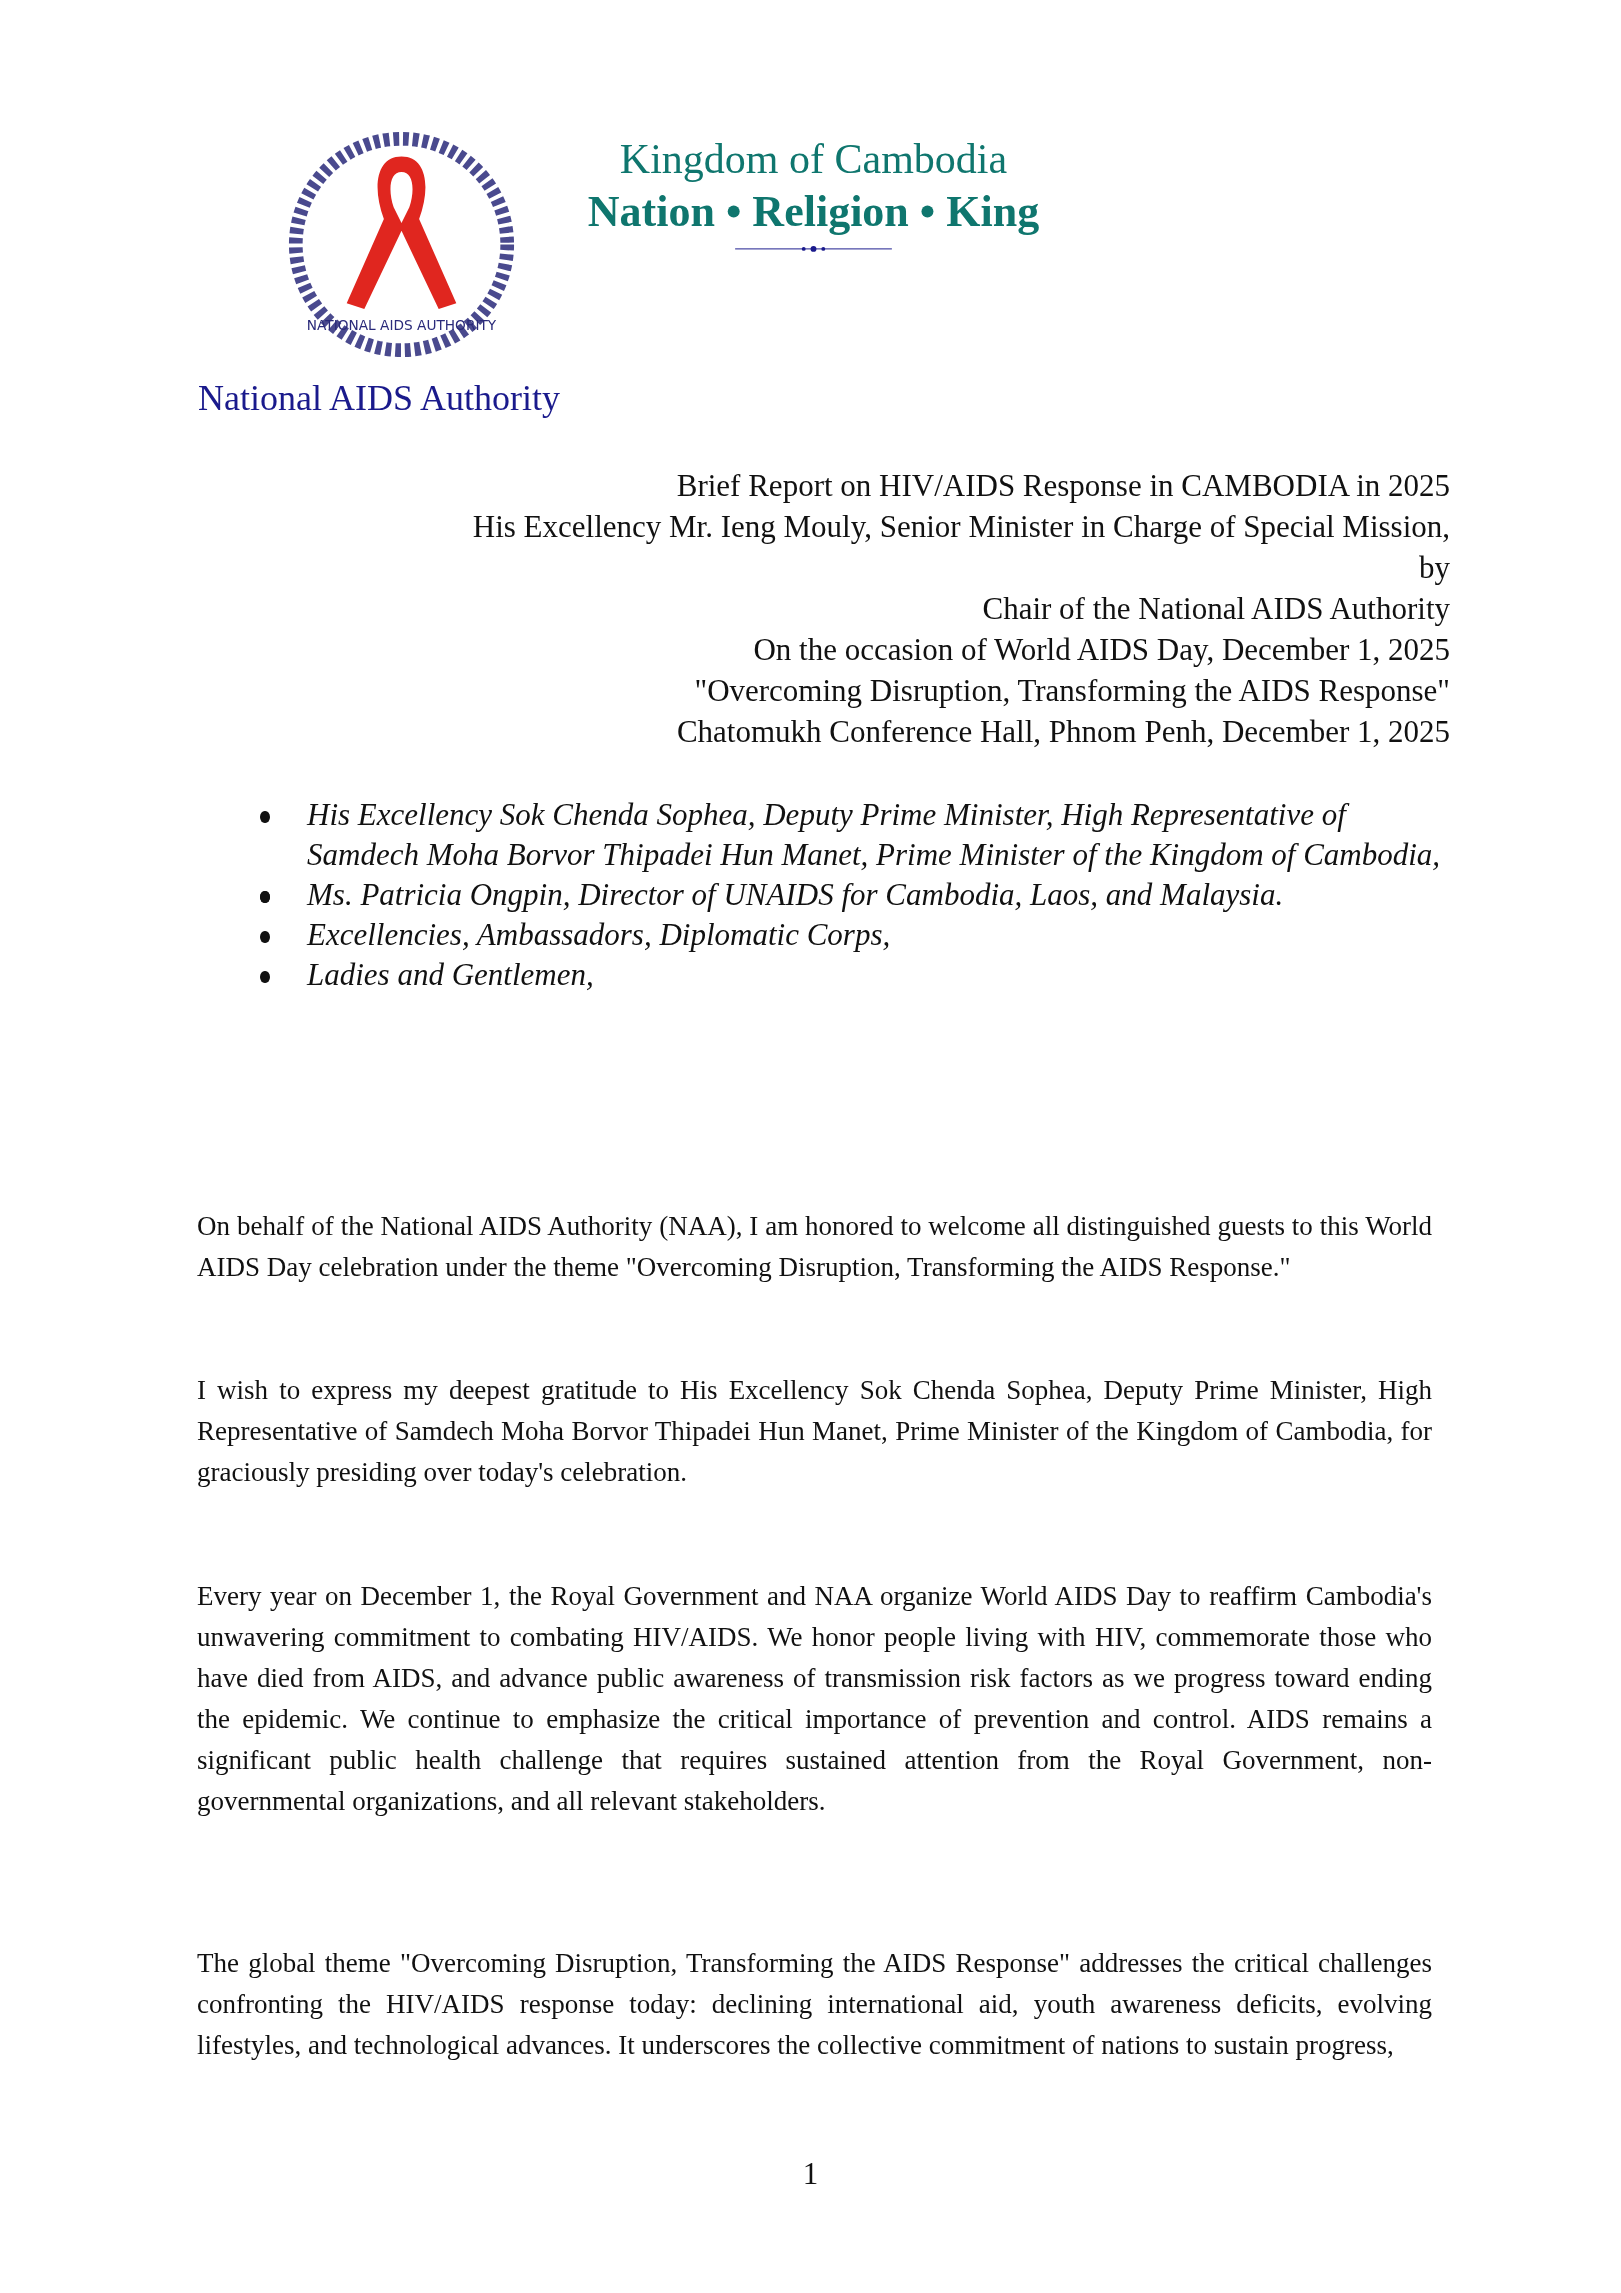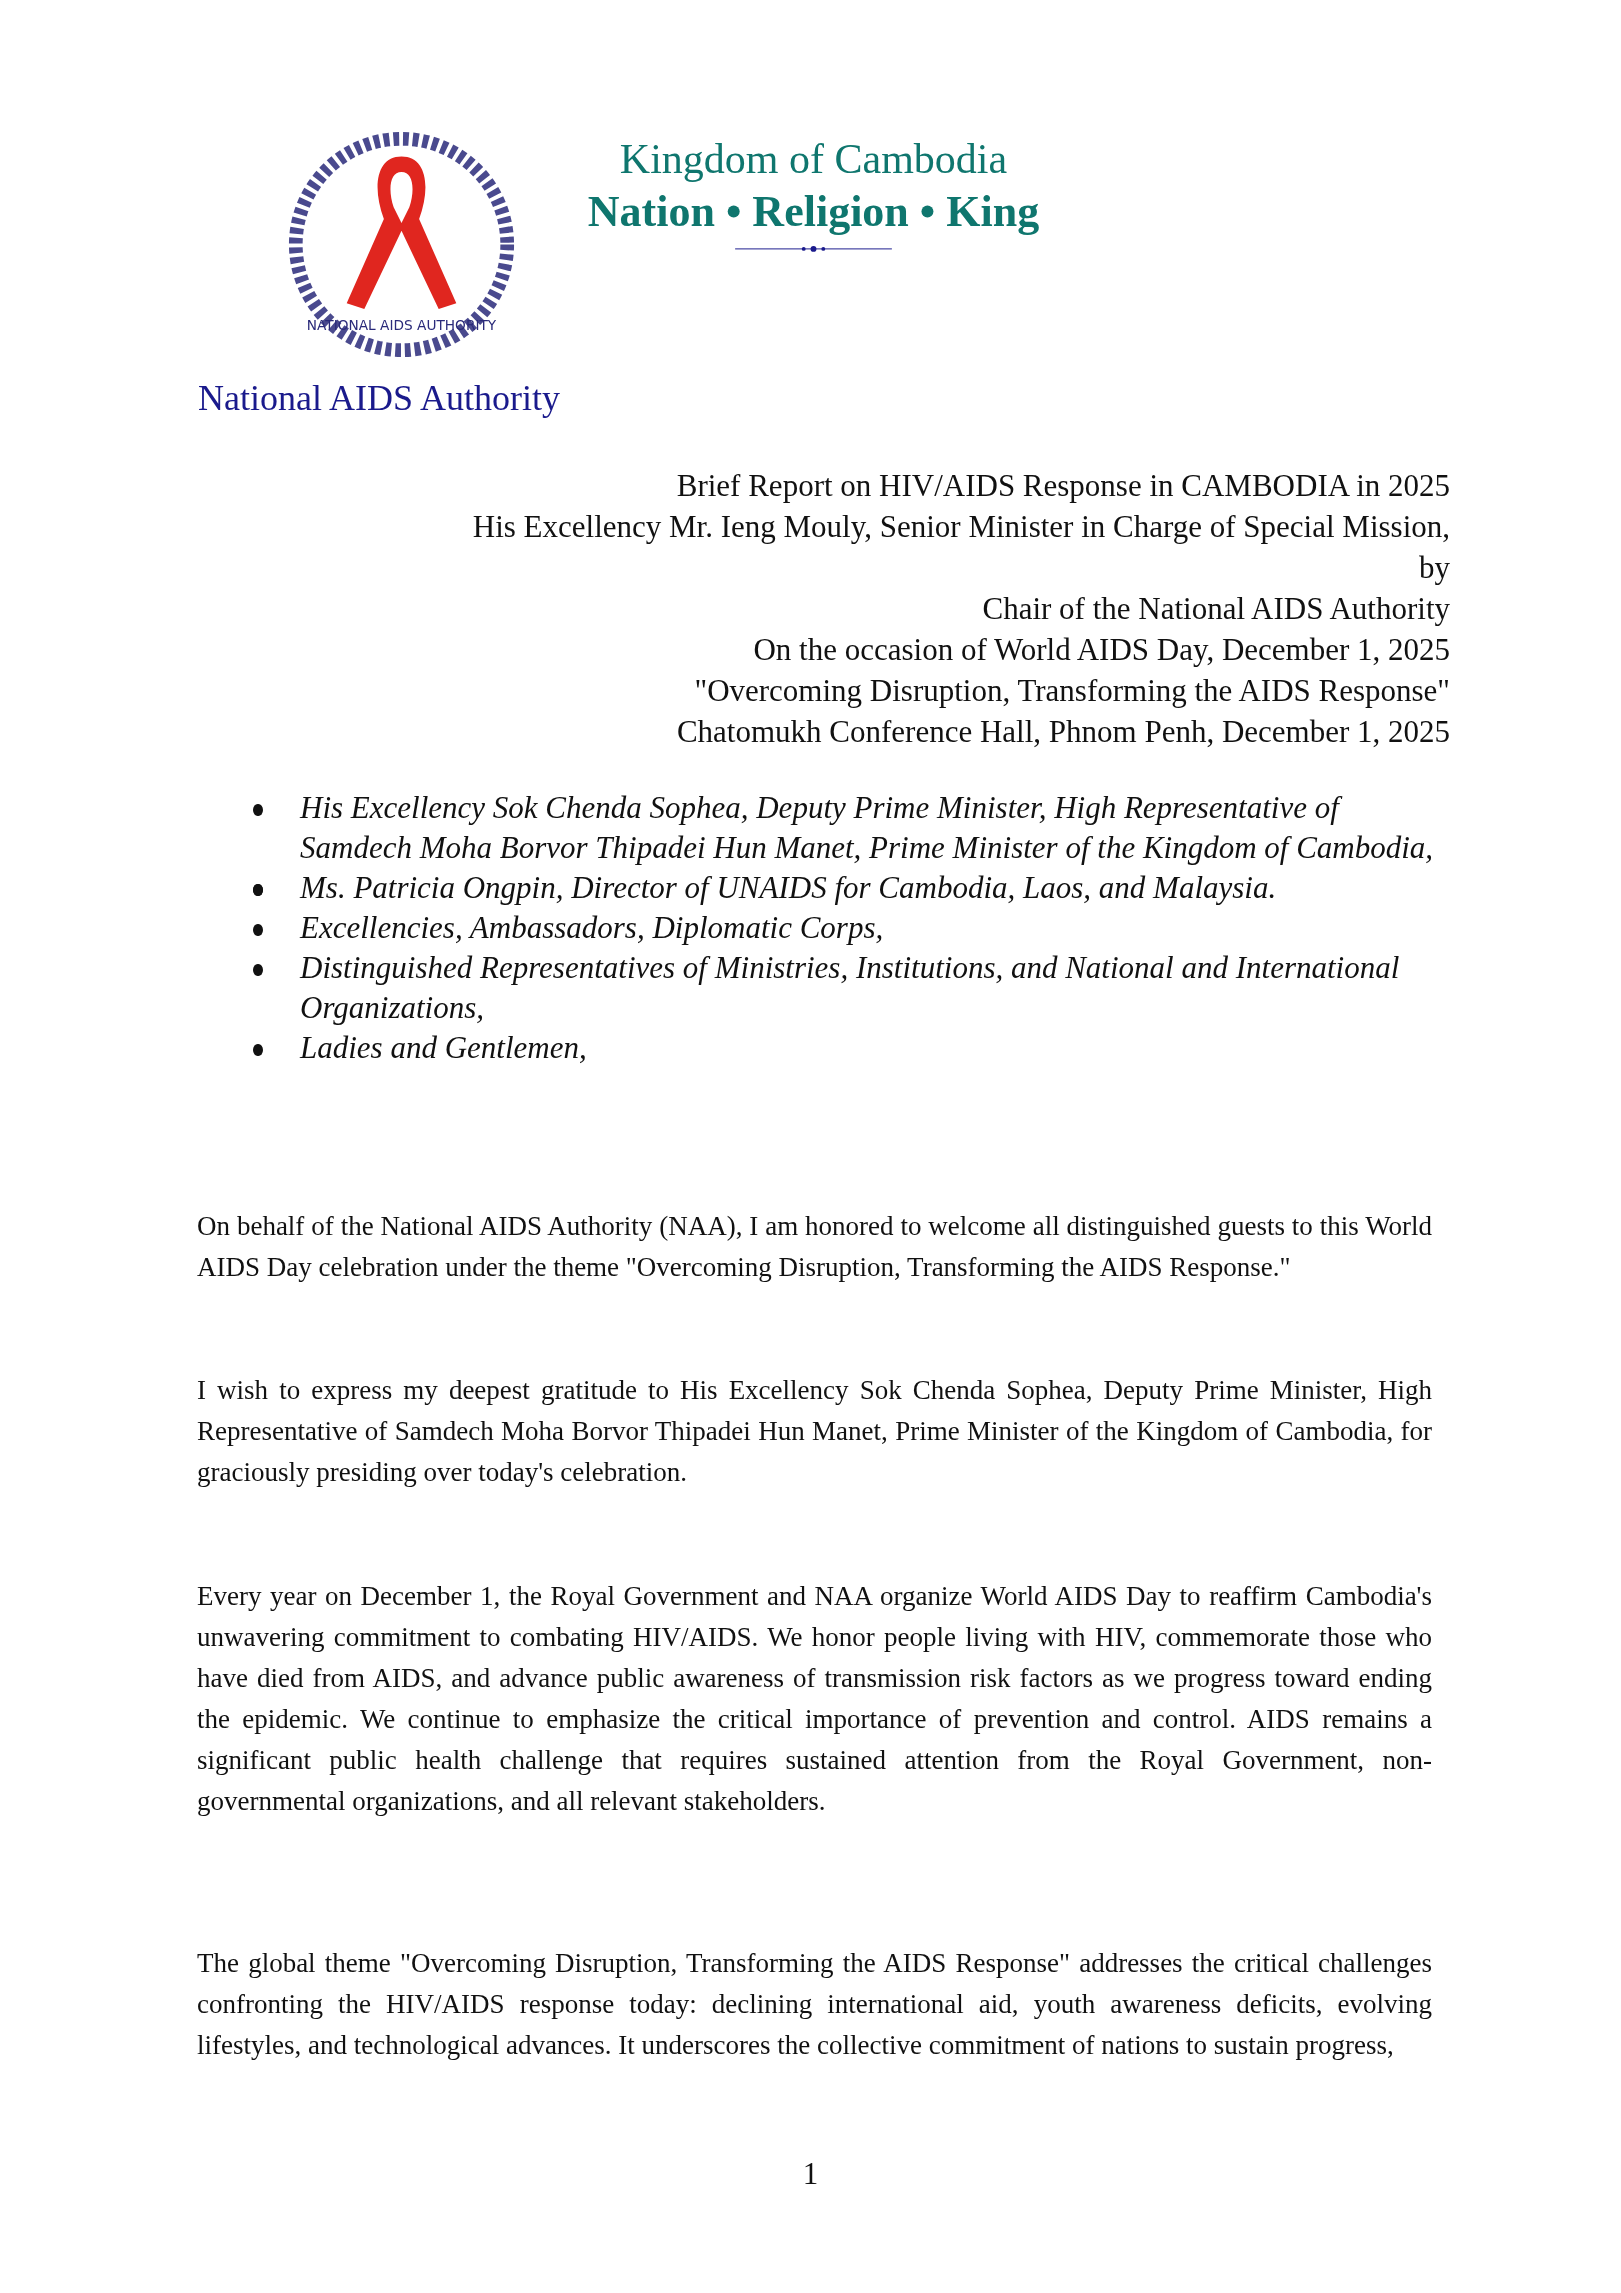--- a/index.html
+++ b/index.html
@@ -6,21 +6,21 @@
   body { width: 1621px; height: 2294px; position: relative; overflow: hidden;
          font-family: "Liberation Serif", "DejaVu Serif", serif; color: #111; }
   .logo { position: absolute; left: 286px; top: 129px; width: 231px; height: 231px; }
   .hdr { position: absolute; left: 549px; top: 132px; width: 529px; text-align: center; color: #0f766e; }
   .hdr .k { font-size: 42px; line-height: 55px; }
   .hdr .n { font-size: 44px; line-height: 49px; font-weight: bold; }
   .hdr .orn { margin: 7.8px auto 0; width: 157px; height: 9.8px; }
   .naa { position: absolute; left: 198px; top: 377px; font-size: 36px; color: #1a1a8c; }
   .title { position: absolute; left: 176px; top: 465px; width: 1274px; text-align: right;
            font-size: 31px; line-height: 41px; }
-  .bullets { position: absolute; left: 245px; top: 784px; width: 1206px; margin: 4px; padding: 0; list-style: none;
+  .bullets { position: absolute; left: 245px; top: 784px; width: 1206px; margin: 11px; padding: 0; list-style: none;
              font-style: italic; font-size: 31px; line-height: 40px; }
   .bullets li { position: relative; padding-left: 51px; }
   .bullets li .dot { position: absolute; left: 3.9px; top: 15.7px; width: 9.8px; height: 12.7px; border-radius: 50%; background: #111; }
   .body { position: absolute; left: 197px; width: 1235px; font-size: 27px; line-height: 41px; text-align: justify; }
   .p1 { top: 1179px; } .p2 { top: 1343px; } .p3 { top: 1549px; } .p4 { top: 1916px; }
   .pnum { position: absolute; left: 0; width: 1621px; top: 2156px; text-align: center; font-size: 31px; }
 </style>
 </head>
 <body>
 
@@ -55,21 +55,20 @@
   <div>On the occasion of World AIDS Day, December 1, 2025</div>
   <div>"Overcoming Disruption, Transforming the AIDS Response"</div>
   <div>Chatomukh Conference Hall, Phnom Penh, December 1, 2025</div>
 </div>
 
 <ul class="bullets">
   <li><span class="dot"></span><span>His Excellency Sok Chenda Sophea, Deputy Prime Minister, High Representative of Samdech Moha Borvor Thipadei Hun Manet, Prime Minister of the Kingdom of Cambodia,</span></li>
   <li><span class="dot"></span></li>
   <li><span class="dot"></span><span>Ms. Patricia Ongpin, Director of UNAIDS for Cambodia, Laos, and Malaysia.</span></li>
   <li><span class="dot"></span><span>Excellencies, Ambassadors, Diplomatic Corps,</span></li>
-  <li><span class="dot"></span><span>Distinguished Representatives of Ministries, Institutions, and National and International Organizations,</span></li>
   <li><span class="dot"></span><span>Ladies and Gentlemen,</span></li>
 </ul>
 
 <p class="body p1">On behalf of the National AIDS Authority (NAA), I am honored to welcome all distinguished guests to this World AIDS Day celebration under the theme "Overcoming Disruption, Transforming the AIDS Response."</p>
 <p class="body p2">I wish to express my deepest gratitude to His Excellency Sok Chenda Sophea, Deputy Prime Minister, High Representative of Samdech Moha Borvor Thipadei Hun Manet, Prime Minister of the Kingdom of Cambodia, for graciously presiding over today's celebration.</p>
 <p class="body p3">Every year on December 1, the Royal Government and NAA organize World AIDS Day to reaffirm Cambodia's unwavering commitment to combating HIV/AIDS. We honor people living with HIV, commemorate those who have died from AIDS, and advance public awareness of transmission risk factors as we progress toward ending the epidemic. We continue to emphasize the critical importance of prevention and control. AIDS remains a significant public health challenge that requires sustained attention from the Royal Government, non-governmental organizations, and all relevant stakeholders.</p>
 <p class="body p4">The global theme "Overcoming Disruption, Transforming the AIDS Response" addresses the critical challenges confronting the HIV/AIDS response today: declining international aid, youth awareness deficits, evolving lifestyles, and technological advances. It underscores the collective commitment of nations to sustain progress,</p>
 
 <div class="pnum">1</div>
 

